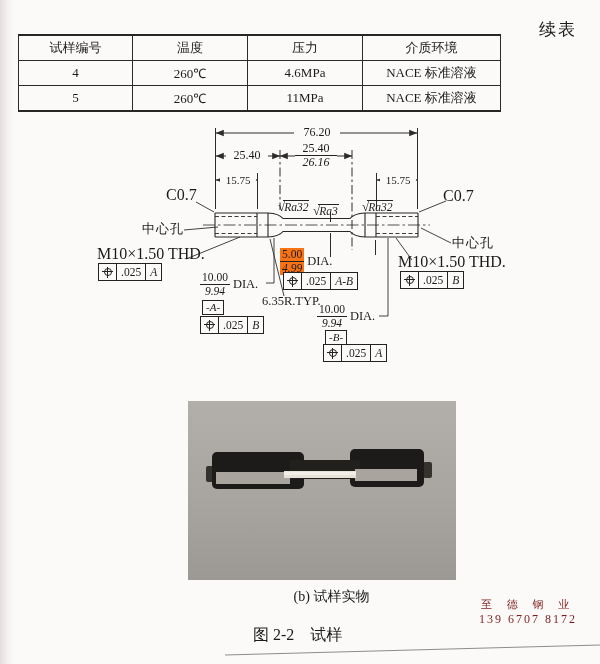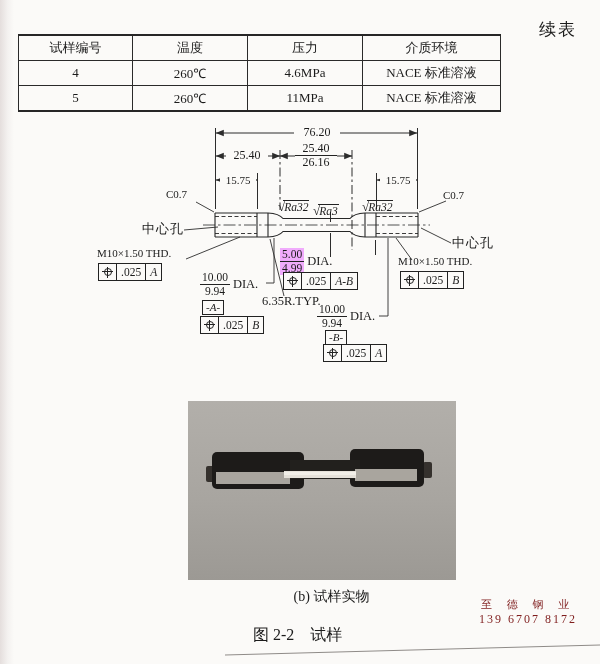--- a/index.html
+++ b/index.html
@@ -10,30 +10,30 @@
     background:linear-gradient(90deg,rgba(170,150,150,.28),rgba(190,180,180,.12) 55%,transparent);}
   
   .continued{position:absolute;top:18px;right:23px;font-size:17px;letter-spacing:2px;}
   
   .spec-table{position:absolute;left:18px;top:34px;width:482px;border-collapse:collapse;
     font-size:13px;table-layout:fixed;
     border:1px solid #2a2a2a;border-top:2px solid #262626;border-bottom:2px solid #262626;}
   .spec-table td{border:1px solid #2a2a2a;text-align:center;padding:3px 2px;height:17px;overflow:hidden;}
   .spec-table tr.hdr td{height:18px;}
   
-  .lbl{position:absolute;white-space:nowrap;font-size:11px;line-height:13px;}
+  .lbl{position:absolute;white-space:nowrap;font-size:16px;line-height:13px;}
   .dim{position:absolute;text-align:center;background:#fbfaf8;font-size:12px;line-height:13px;white-space:nowrap;}
   .cjk{font-size:13px;letter-spacing:1px;}
   
   .frac-wrap{position:absolute;display:flex;align-items:center;gap:3px;white-space:nowrap;}
   .frac{text-align:center;font-size:11.5px;line-height:13px;display:inline-block;}
   .fr-num{display:block;border-bottom:1.2px solid #222;padding:0 2px;}
-  .fr-den{display:block;}
+  .fr-den{display:block;font-style:italic;}
   .suffix{font-size:12.5px;}
-  .bgpaper{background:#f0abfc;}
+  .bgpaper{background:#f97316;}
   
   .fcf{position:absolute;display:flex;align-items:stretch;border:1px solid #222;height:16px;
        background:#fbfaf8;font-size:11.5px;line-height:14px;}
   .fcf>span{display:flex;align-items:center;justify-content:center;padding:0 4px;border-right:1px solid #222;}
   .fcf>span:last-child{border-right:none;font-style:italic;}
   .fcf .symcell{padding:0 3px;}
   .pos{width:11px;height:11px;position:relative;display:block;}
   .pos::before{content:"";position:absolute;left:1.5px;top:1.5px;right:1.5px;bottom:1.5px;
     border:1.1px solid #222;border-radius:50%;}
   .pos::after{content:"";position:absolute;inset:0;background:

